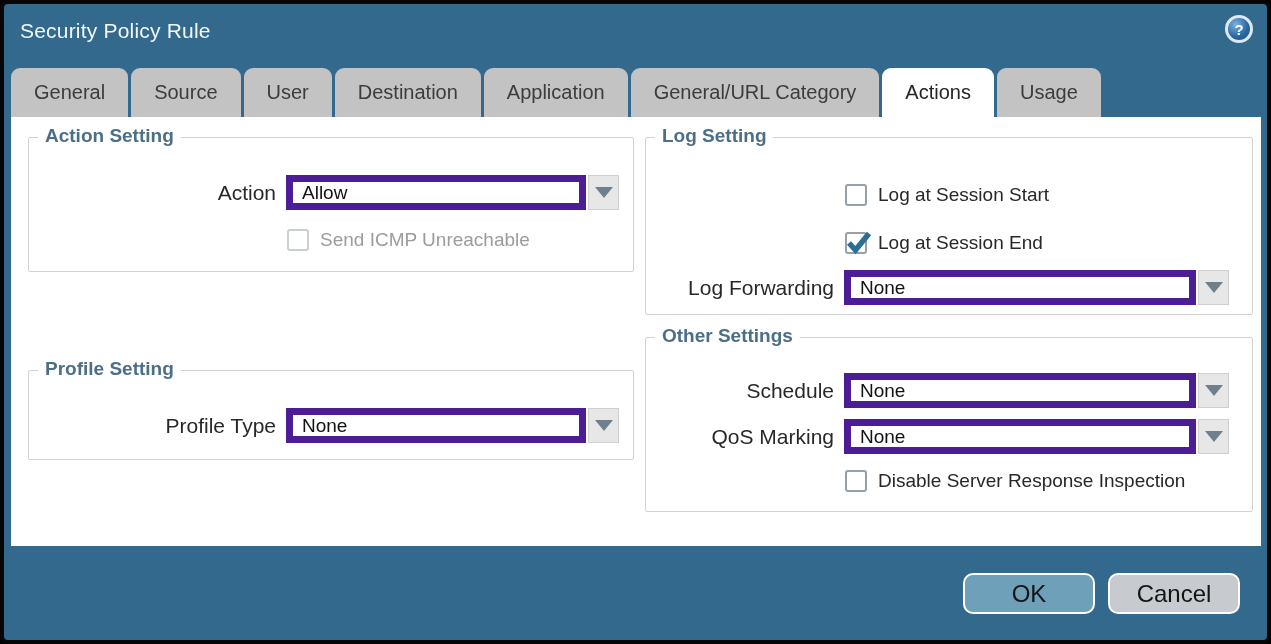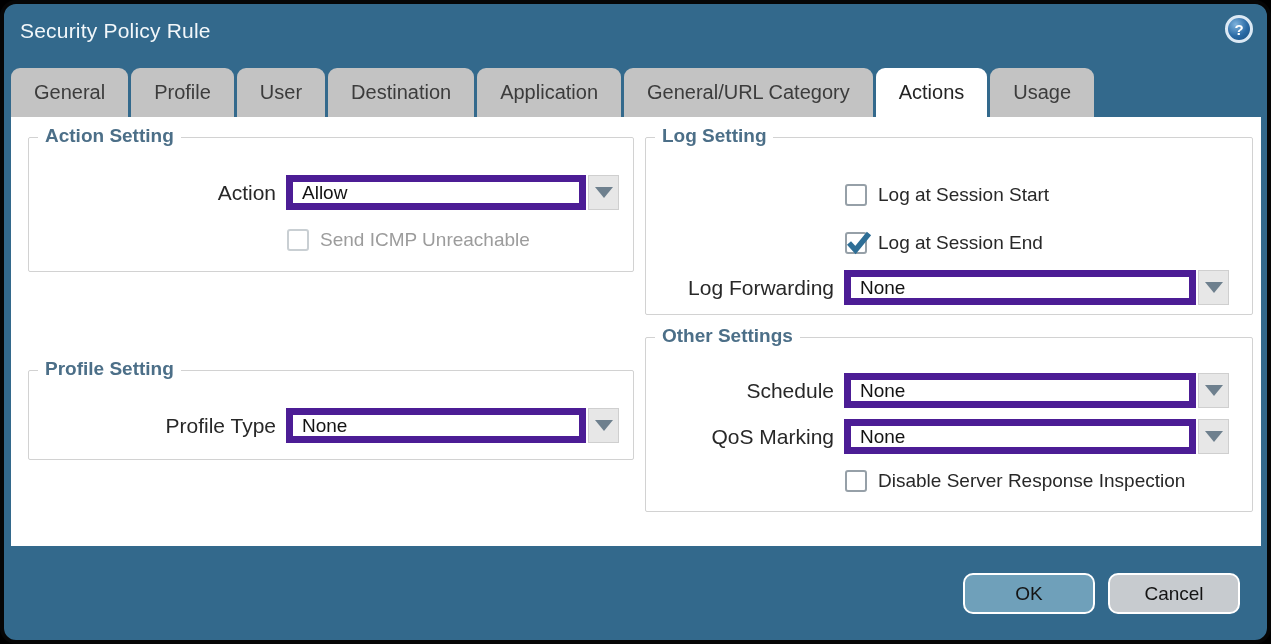--- a/index.html
+++ b/index.html
@@ -1,21 +1,21 @@
 <!DOCTYPE html>
 <html><head>
 <meta charset="utf-8">
 <style>
   * { box-sizing: border-box; margin: 0; padding: 0; }
   html, body { width: 1271px; height: 644px; background: #000; }
   body { font-family: "Liberation Sans", sans-serif; }
 
   .window {
     position: absolute; left: 0; top: 0; width: 1271px; height: 644px;
-    background: #33698C; border: 4px solid #060606; border-radius: 16px;
+    background: #33698C; border: 4px solid #060606; border-radius: 8px;
     overflow: hidden;
   }
 
   
   .title {
     position: absolute; left: 16px; top: 15px;
     color: #F2F7FA; font-size: 21px; letter-spacing: 0.2px;
   }
   .help-icon {
     position: absolute; right: 14px; top: 11px;
@@ -85,37 +85,37 @@
   .checkbox.checked .check-glyph { display: block; }
   .check-label { font-size: 19px; color: #282828; cursor: pointer; white-space: nowrap; }
   .check-row.disabled .checkbox { border-color: #C9CFD3; cursor: default; }
   .check-row.disabled .check-label { color: #9C9C9C; cursor: default; }
 
   
   .btn {
     position: absolute; top: 569px; width: 132px; height: 41px;
     border: 2px solid #FFFFFF; border-radius: 10px;
     display: flex; align-items: center; justify-content: center;
-    font-size: 19px; color: #141414; cursor: pointer;
+    font-size: 24px; color: #141414; cursor: pointer;
   }
   .btn-ok { right: 172px; background: #6FA0BA; }
   .btn-cancel { right: 27px; background: #C7CBCF; }
 </style>
 </head>
 <body>
 
 <div class="window">
 
   <div class="title">Security Policy Rule</div>
 
   <div class="help-icon">?</div>
 
   <div class="tabs">
     <div class="tab">General</div>
-    <div class="tab">Profile</div>
+    <div class="tab">Source</div>
     <div class="tab">User</div>
     <div class="tab">Destination</div>
     <div class="tab">Application</div>
     <div class="tab">General/URL Category</div>
     <div class="tab active">Actions</div>
     <div class="tab">Usage</div>
   </div>
 
   <div class="content">
 

